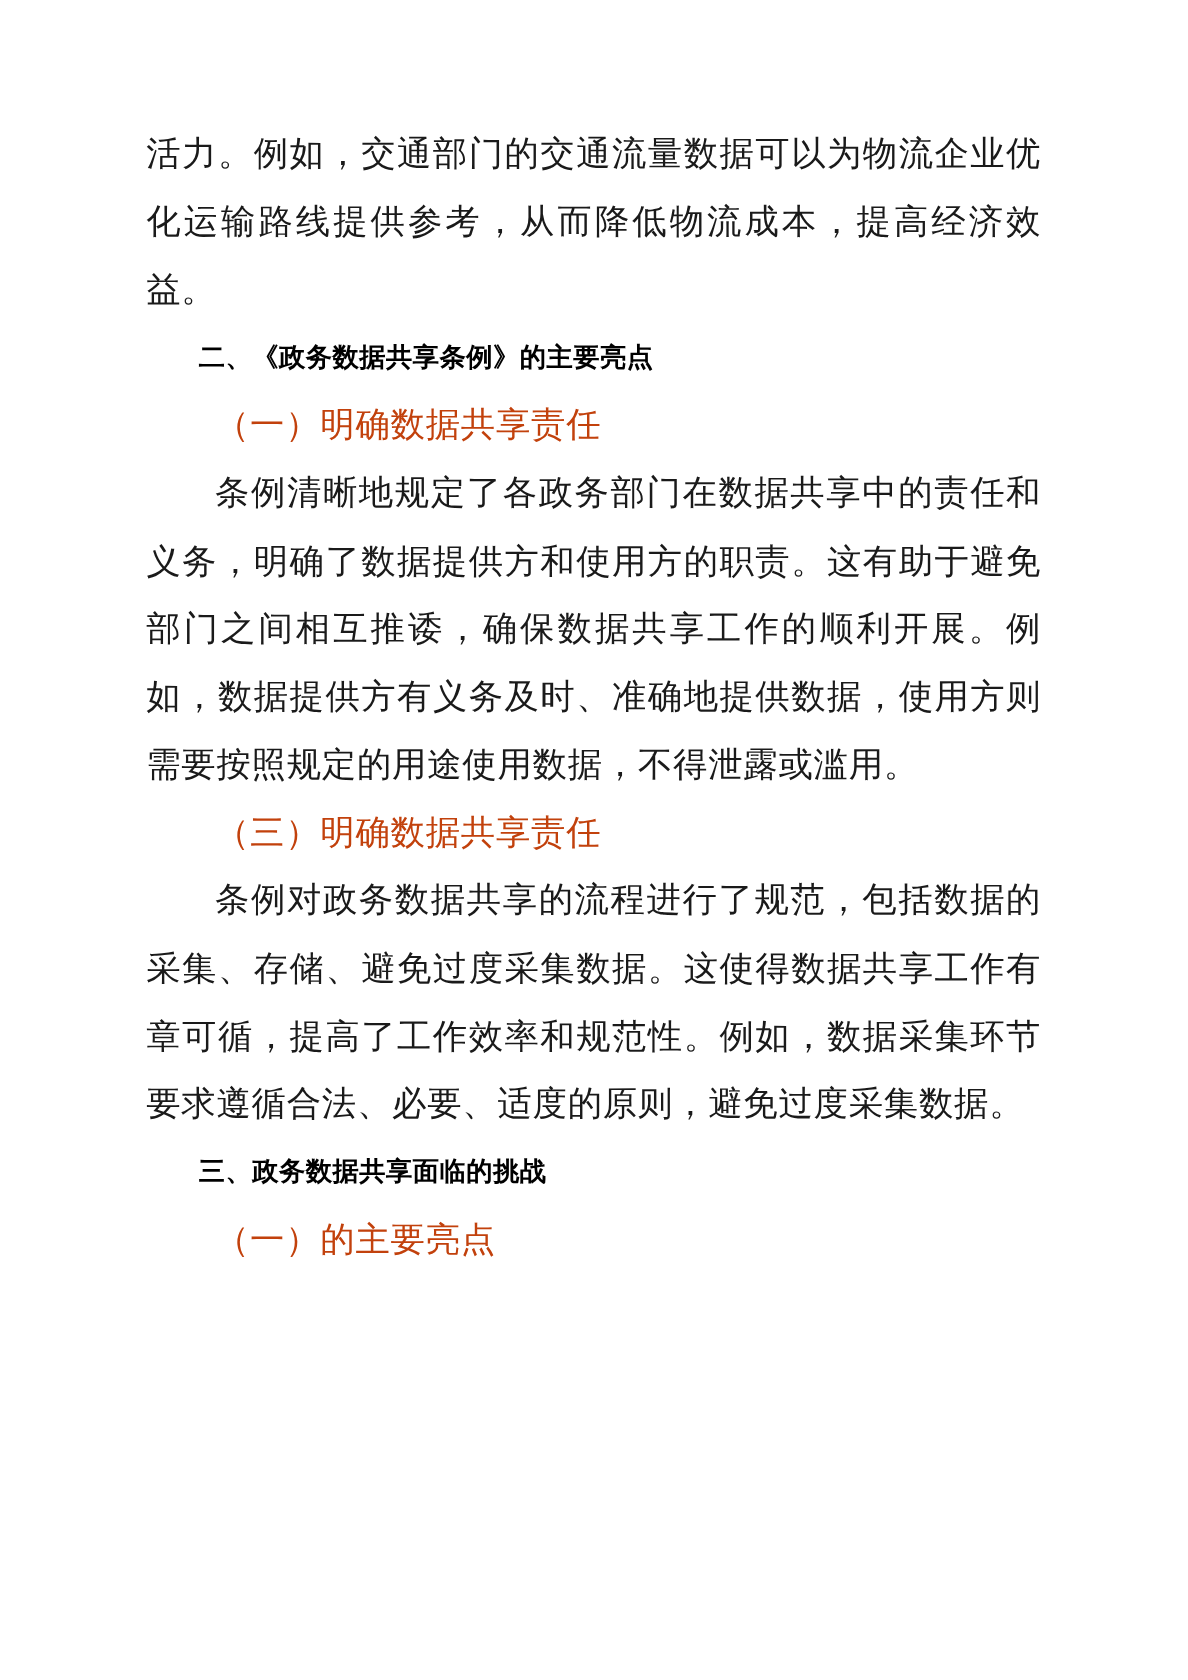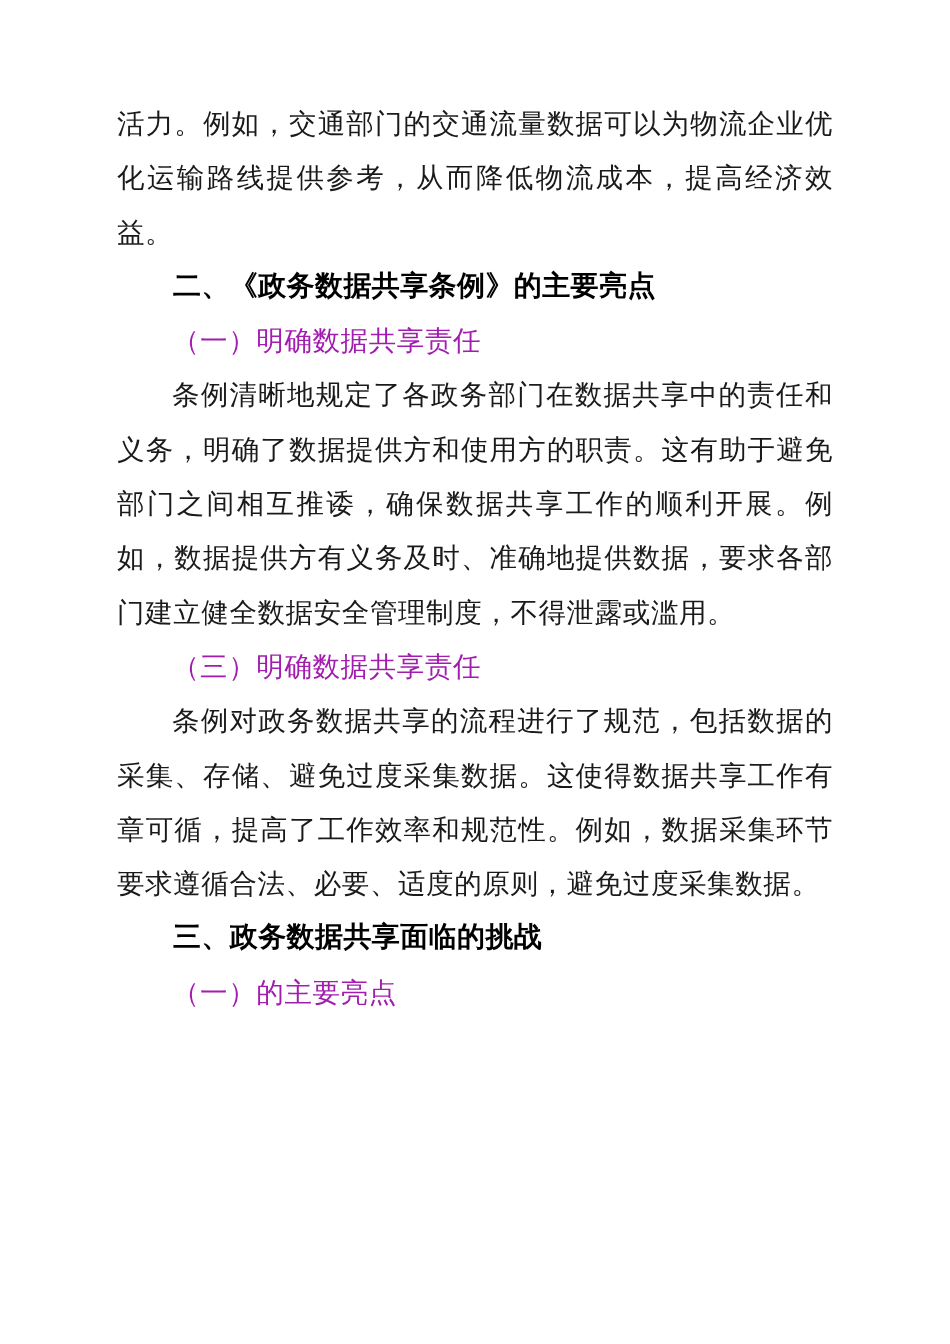--- a/index.html
+++ b/index.html
@@ -47,56 +47,56 @@
   }
 
   
   .para.nocont {
     text-indent: 0;
   }
 
   
   .h-main {
     font-family: "DejaVu Sans", "Liberation Sans", sans-serif;
-    font-size: 28px;
+    font-size: 21px;
     line-height: 54.3px;
     font-weight: 700;
     letter-spacing: 0.4px;
     text-indent: 2em;
     margin: 0;
     color: #000000;
     text-align: left;
   }
 
   
   .h-sub {
     font-family: "DejaVu Serif", "Liberation Serif", serif;
     font-size: 27.5px;
     line-height: 54.3px;
     font-weight: 400;
     letter-spacing: 0.6px;
     text-indent: 2em;
     margin: 0;
-    color: #a21caf;
+    color: #c2410c;
     text-align: left;
   }
 </style>
 </head>
 <body>
 
 <div class="page">
   <div class="content">
 
     <p class="para nocont">活力。例如，交通部门的交通流量数据可以为物流企业优化运输路线提供参考，从而降低物流成本，提高经济效益。</p>
 
     <h2 class="h-main">二、《政务数据共享条例》的主要亮点</h2>
 
     <h3 class="h-sub">（一）明确数据共享责任</h3>
 
-    <p class="para">条例清晰地规定了各政务部门在数据共享中的责任和义务，明确了数据提供方和使用方的职责。这有助于避免部门之间相互推诿，确保数据共享工作的顺利开展。例如，数据提供方有义务及时、准确地提供数据，要求各部门建立健全数据安全管理制度，不得泄露或滥用。</p>
+    <p class="para">条例清晰地规定了各政务部门在数据共享中的责任和义务，明确了数据提供方和使用方的职责。这有助于避免部门之间相互推诿，确保数据共享工作的顺利开展。例如，数据提供方有义务及时、准确地提供数据，使用方则需要按照规定的用途使用数据，不得泄露或滥用。</p>
 
 
 
     <h3 class="h-sub">（三）明确数据共享责任</h3>
 
     <p class="para">条例对政务数据共享的流程进行了规范，包括数据的采集、存储、避免过度采集数据。这使得数据共享工作有章可循，提高了工作效率和规范性。例如，数据采集环节要求遵循合法、必要、适度的原则，避免过度采集数据。</p>
 
     <h2 class="h-main">三、政务数据共享面临的挑战</h2>
 
     <h3 class="h-sub">（一）的主要亮点</h3>

